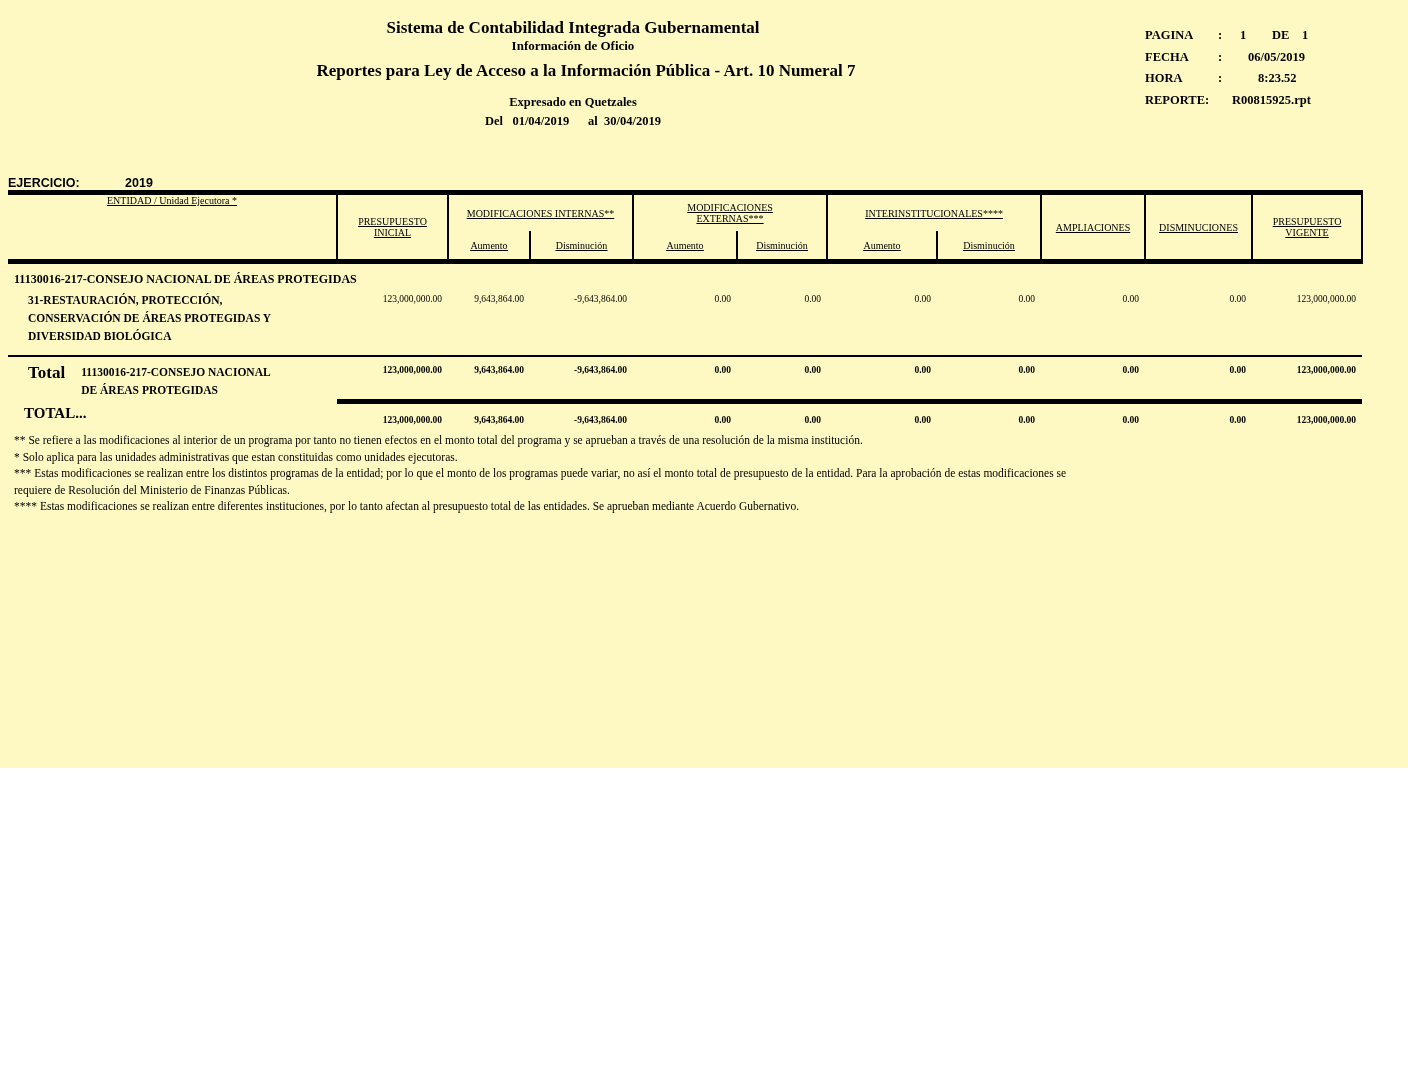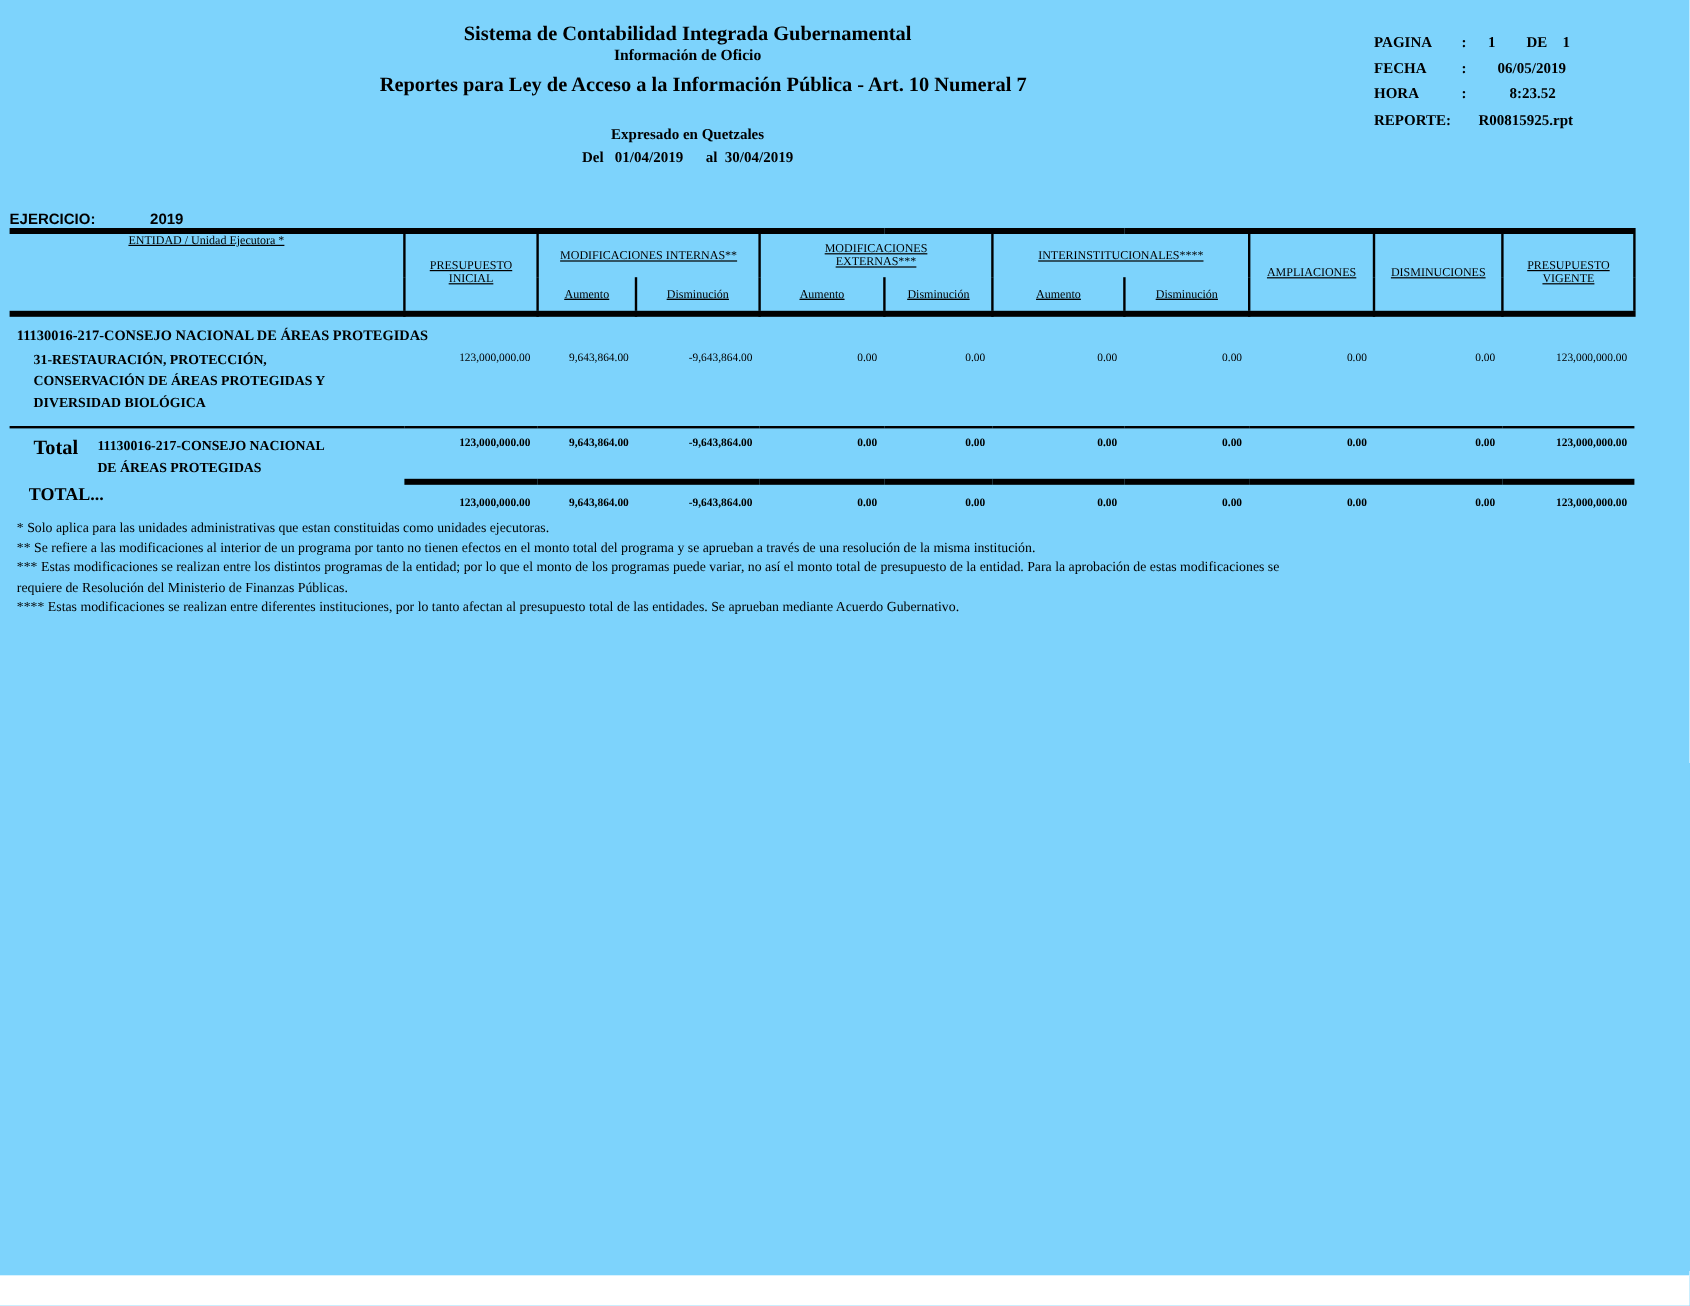--- a/index.html
+++ b/index.html
@@ -1,25 +1,25 @@
 <!DOCTYPE html>
 <html><head>
 <meta charset="utf-8">
 <style>
   html,body{margin:0;padding:0;background:#fff;}
-  .page{position:relative;width:1408px;height:1063px;background:#7dd3fc;color:#000;
+  .page{position:relative;width:1408px;height:768px;background:#fef9c3;color:#000;
         font-family:"Liberation Serif","DejaVu Serif",serif;overflow:hidden;}
 
   
   .title-block{position:absolute;top:18px;left:0;width:1146px;text-align:center;font-weight:bold;}
   .t-main{font-size:17px;line-height:20px;}
   .t-sub{font-size:13px;line-height:16px;}
   .t-second{font-size:17px;line-height:21px;margin-top:6px;margin-left:26px;}
   .t-third{font-size:16px;line-height:20px;}
-  .t-small{font-size:12.5px;line-height:15px;margin-top:24px;}
+  .t-small{font-size:12.5px;line-height:15px;margin-top:14px;}
   .t-period{font-size:12.5px;line-height:15px;margin-top:4px;white-space:pre;}
   .t-entity{font-size:12.5px;line-height:15px;margin-top:7px;}
 
   
   .meta-block{position:absolute;top:28px;left:1145px;font-weight:bold;font-size:12.5px;}
   .meta-row{display:flex;height:21.5px;align-items:flex-start;}
   .m-label{width:73px;}
   .m-sep{width:22px;}
   .m-v1{width:32px;}
   .m-de{width:30px;}
@@ -187,20 +187,20 @@
         <td class="num">0.00</td>
         <td class="num">0.00</td>
         <td class="num">0.00</td>
         <td class="num">0.00</td>
         <td class="num">123,000,000.00</td>
       </tr>
     </tbody>
   </table>
 
   <div class="notes">
+    <div class="note-line">** Se refiere a las modificaciones al interior de un programa por tanto no tienen efectos en el monto total del programa y se aprueban a través de una resolución de la misma institución.</div>
     <div class="note-line">* Solo aplica para las unidades administrativas que estan constituidas como unidades ejecutoras.</div>
-    <div class="note-line">** Se refiere a las modificaciones al interior de un programa por tanto no tienen efectos en el monto total del programa y se aprueban a través de una resolución de la misma institución.</div>
     <div class="note-line">*** Estas modificaciones se realizan entre los distintos programas de la entidad; por lo que el monto de los programas puede variar, no así el monto total de presupuesto de la entidad. Para la aprobación de estas modificaciones se</div>
     <div class="note-line">requiere de Resolución del Ministerio de Finanzas Públicas.</div>
     <div class="note-line">**** Estas modificaciones se realizan entre diferentes instituciones, por lo tanto afectan al presupuesto total de las entidades. Se aprueban mediante Acuerdo Gubernativo.</div>
   </div>
 
 </div>
 
 </body></html>

